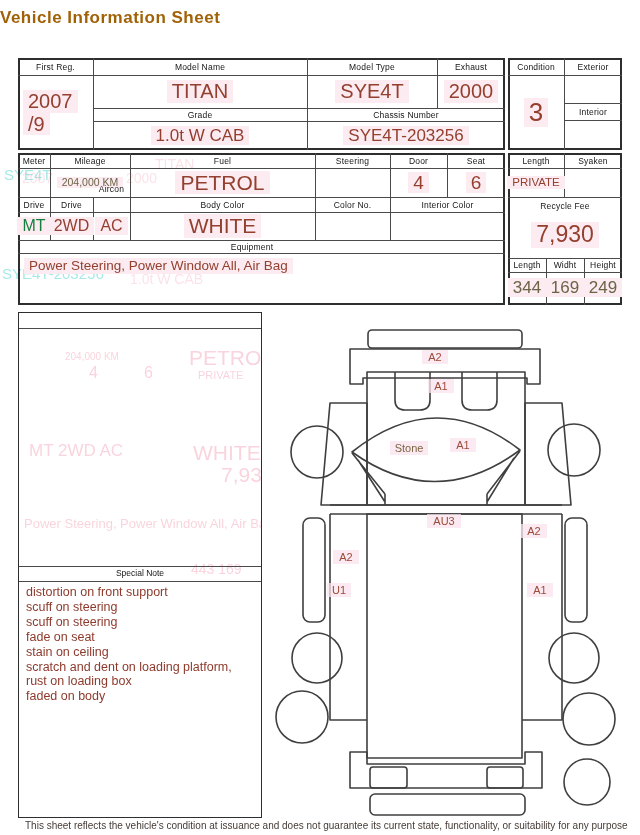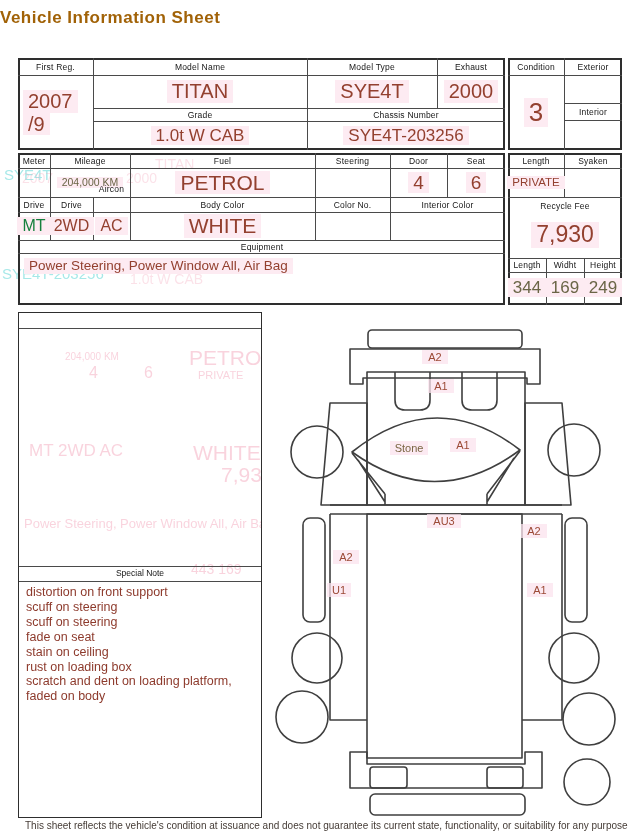--- a/index.html
+++ b/index.html
@@ -141,21 +141,21 @@
   <div class="vl" style="left:50px;top:212px;width:43px;height:28px">
     <span class="pk red f16">2WD</span>
     </div>
   <div class="vl" style="left:93px;top:212px;width:37px;height:28px">
     <span class="pk red f16">AC</span>
     </div>
   <div class="vl" style="left:130px;top:212px;width:185px;height:28px">
     <span class="pk red f21">WHITE</span>
     </div>
 
-  <div class="hd" style="left:32px;top:240px;width:460px;height:13px">Equipment</div>
+  <div class="hd" style="left:22px;top:240px;width:460px;height:13px">Equipment</div>
   <div class="vl left" style="left:24px;top:256px;width:470px;height:20px">
     <span class="pk red f13">Power Steering, Power Window  All, Air Bag</span>
     </div>
 
   <div class="box" style="left:508px;top:153px;width:114px;height:152px"></div>
   <div class="vline" style="left:564px;top:153px;height:44px"></div>
   <div class="hline" style="left:508px;top:168px;width:114px"></div>
   <div class="hline" style="left:508px;top:197px;width:114px"></div>
   <div class="hline" style="left:508px;top:258px;width:114px"></div>
   <div class="hline" style="left:508px;top:272px;width:114px"></div>
@@ -201,22 +201,22 @@
     <div class="inline-h" style="top:253px"></div>
     <div class="bxhd" style="top:255px">Special Note</div>
     <div class="inline-h" style="top:268px"></div>
 
     <div class="snlist">
       <div class="sn">distortion on front support</div>
       <div class="sn">scuff on steering</div>
       <div class="sn">scuff on steering</div>
       <div class="sn">fade on seat</div>
       <div class="sn">stain on ceiling</div>
+      <div class="sn">scratch and dent on loading platform,</div>
       <div class="sn">rust on loading box</div>
-      <div class="sn">scratch and dent on loading platform,</div>
       <div class="sn">faded on body</div>
     </div>
   </div>
 
   <svg style="position:absolute;left:275px;top:312px" width="350" height="506" viewBox="0 0 350 506" fill="none" stroke="#3f3f3f" stroke-width="1.6" stroke-linejoin="round">
 
     <rect x="93" y="18" width="154" height="18" rx="4"></rect>
     <path d="M75,37 H265 V72 H252 V66 H88 V72 H75 Z"></path>
 
     <rect x="92" y="60" width="158" height="133"></rect>

